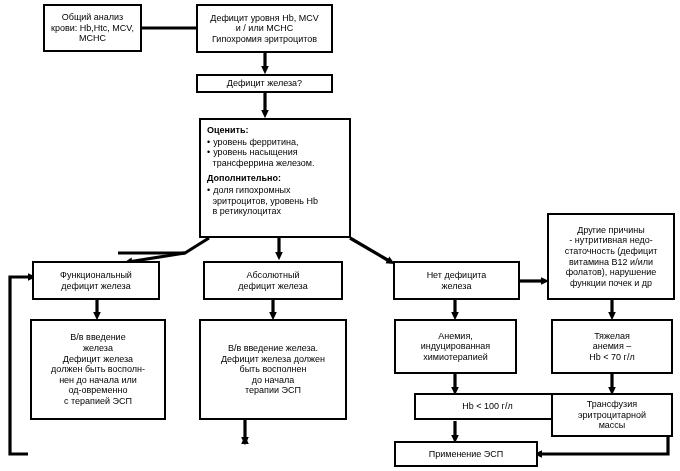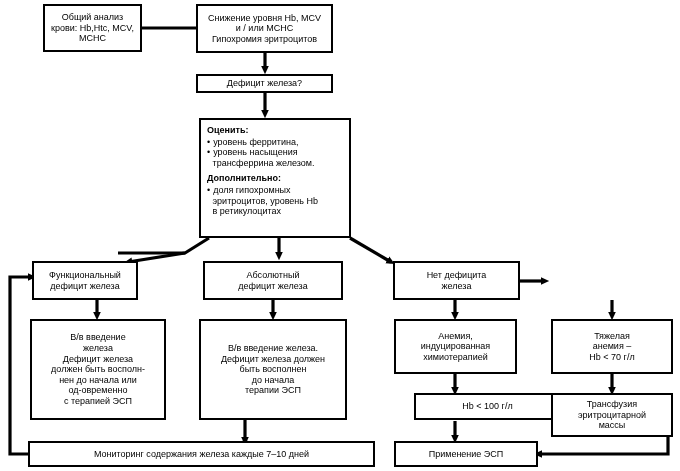--- a/index.html
+++ b/index.html
@@ -144,21 +144,21 @@
     </g>
   </svg>
 
   <div class="node" style="left:43px; top:4px; width:99px; height:48px;">
     <span class="line">Общий анализ</span>
     <span class="line">крови: Hb,Htc, MCV,</span>
     <span class="line">MCHC</span>
   </div>
 
   <div class="node" style="left:196px; top:4px; width:137px; height:49px;">
-    <span class="line">Снижение уровня Hb, MCV</span>
+    <span class="line">Дефицит уровня Hb, MCV</span>
     <span class="line">и / или MCHC</span>
     <span class="line">Гипохромия эритроцитов</span>
   </div>
 
   <div class="node" style="left:196px; top:74px; width:137px; height:19px;">
     <span class="line">Дефицит железа?</span>
   </div>
 
   <div class="node left-align" style="left:199px; top:118px; width:152px; height:120px;">
     <span class="line heading-line">Оценить:</span>
@@ -183,35 +183,43 @@
     <div class="bullet-row">
       <span class="bullet-dot">&nbsp;</span>
       <span class="bullet-text">эритроцитов, уровень Hb</span>
     </div>
     <div class="bullet-row">
       <span class="bullet-dot">&nbsp;</span>
       <span class="bullet-text">в ретикулоцитах</span>
     </div>
   </div>
 
-  <div class="node" style="left:32px; top:261px; width:106px; height:39px;">
+  <div class="node" style="left:32px; top:261px; width:128px; height:39px;">
     <span class="line">Функциональный</span>
     <span class="line">дефицит железа</span>
   </div>
 
   <div class="node" style="left:203px; top:261px; width:140px; height:39px;">
     <span class="line">Абсолютный</span>
     <span class="line">дефицит железа</span>
   </div>
 
   <div class="node" style="left:393px; top:261px; width:127px; height:39px;text-align:center;">
     <span class="line">Нет дефицита</span>
     <span class="line">железа</span>
   </div>
 
+  <div class="node" style="left:547px; top:213px; width:128px; height:87px;">
+    <span class="line">Другие причины</span>
+    <span class="line">- нутритивная недо-</span>
+    <span class="line">статочность (дефицит</span>
+    <span class="line">витамина B12 и/или</span>
+    <span class="line">фолатов), нарушение</span>
+    <span class="line">функции почек и др</span>
+  </div>
 
   <div class="node" style="left:30px; top:319px; width:136px; height:101px;">
     <span class="line">В/в введение</span>
     <span class="line">железа</span>
     <span class="line">Дефицит железа</span>
     <span class="line">должен быть восполн-</span>
     <span class="line">нен до начала или</span>
     <span class="line">од-овременно</span>
     <span class="line">с терапией ЭСП</span>
   </div>
@@ -239,21 +247,18 @@
   <div class="node" style="left:414px; top:393px; width:147px; height:27px;">
     <span class="line">Hb &lt; 100 г/л</span>
   </div>
 
   <div class="node" style="left:551px; top:393px; width:122px; height:44px;">
     <span class="line">Трансфузия</span>
     <span class="line">эритроцитарной</span>
     <span class="line">массы</span>
   </div>
 
-  <div class="node" style="left:28px; top:441px; width:347px; height:26px;">
-    <span class="line">Мониторинг содержания железа каждые 7–10 дней</span>
-  </div>
 
   <div class="node" style="left:394px; top:441px; width:144px; height:26px;">
     <span class="line">Применение ЭСП</span>
   </div>
 
 </div>
 
 </body></html>

